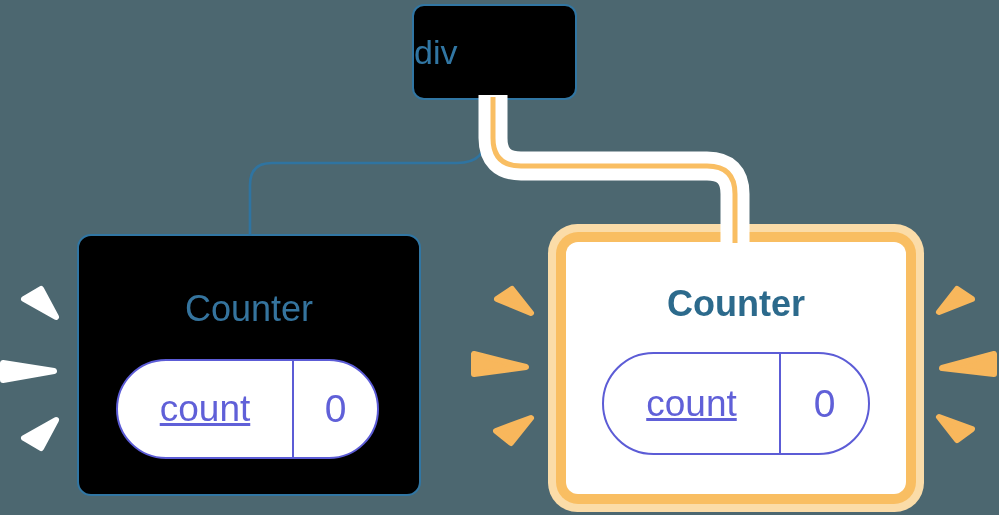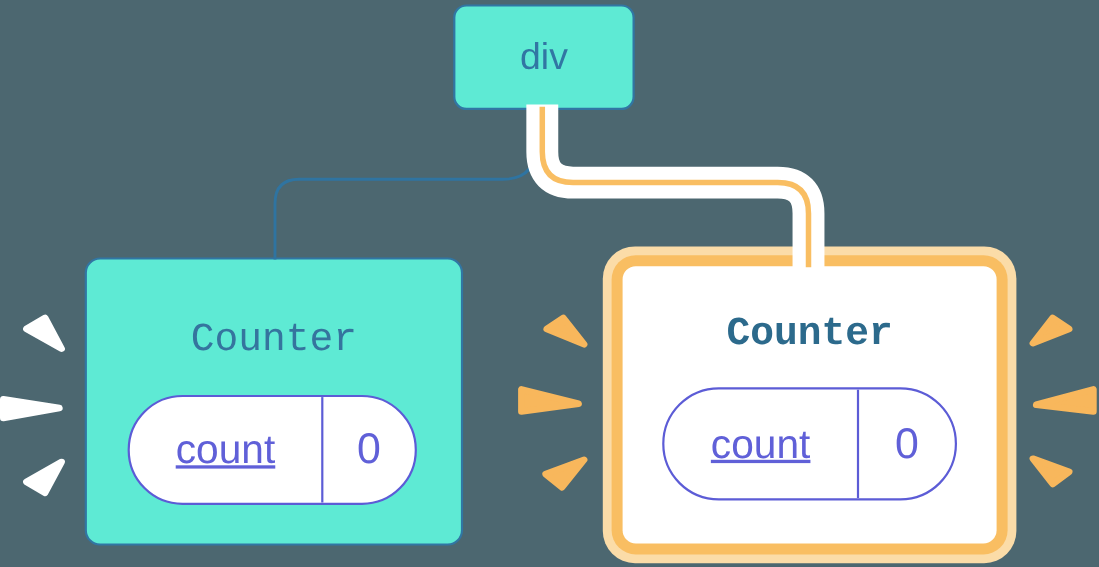--- a/index.html
+++ b/index.html
@@ -2,34 +2,34 @@
 <html><head>
 <meta charset="utf-8">
 <style>
   html,body{margin:0;padding:0;background:#4C6770;}
   #canvas{
     position:relative;width:999px;height:515px;overflow:hidden;
     background:#4C6770;
     font-family:"Liberation Sans", sans-serif;
   }
   .node-box{
-    position:absolute;background:#5eead4;border:2.6px solid #3176A3;
-    box-sizing:border-box;display:flex;align-items:center;justify-content:center;
+    position:absolute;background:#000000;border:2.6px solid #3176A3;
+    box-sizing:border-box;display:flex;align-items:center;justify-content:flex-start;
   }
   #div-node{left:412px;top:4px;width:165px;height:96px;border-radius:12px;}
   #div-node .node-label{font-size:34px;color:#3176A3;}
   #counter-left{left:77px;top:234px;width:344px;height:262px;border-radius:14px;display:block;}
   #counter-right{
     position:absolute;left:566px;top:242px;width:340px;height:252px;border-radius:12px;
     background:#fff;box-sizing:border-box;
     box-shadow:0 0 0 10px #F9BE62, 0 0 0 18px #FBDCA8;
   }
   .counter-title{
     position:absolute;left:0;right:0;text-align:center;
-    font-size:36px;color:#35749E;font-weight:500;font-family:Liberation Mono, monospace;
+    font-size:36px;color:#35749E;font-weight:500;
   }
   #counter-left .counter-title{top:52px;}
   #counter-right .counter-title{top:41px;font-weight:700;color:#2C6A8C;}
   .state-pill{
     position:absolute;box-sizing:border-box;background:#fff;
     border:2.3px solid #5C5CD6;border-radius:52px;
     display:flex;align-items:stretch;overflow:hidden;
   }
   #counter-left .state-pill{left:37px;top:123px;width:263px;height:100px;}
   #counter-right .state-pill{left:36px;top:110px;width:268px;height:103px;}

